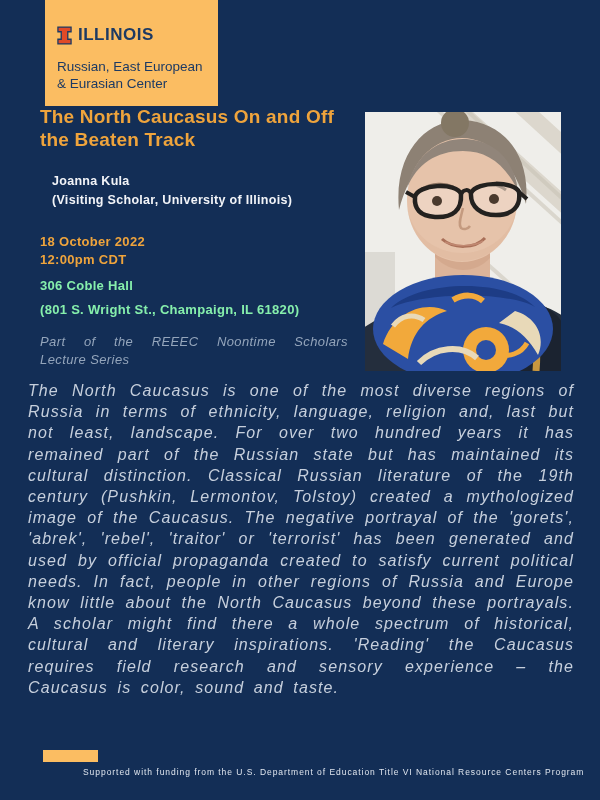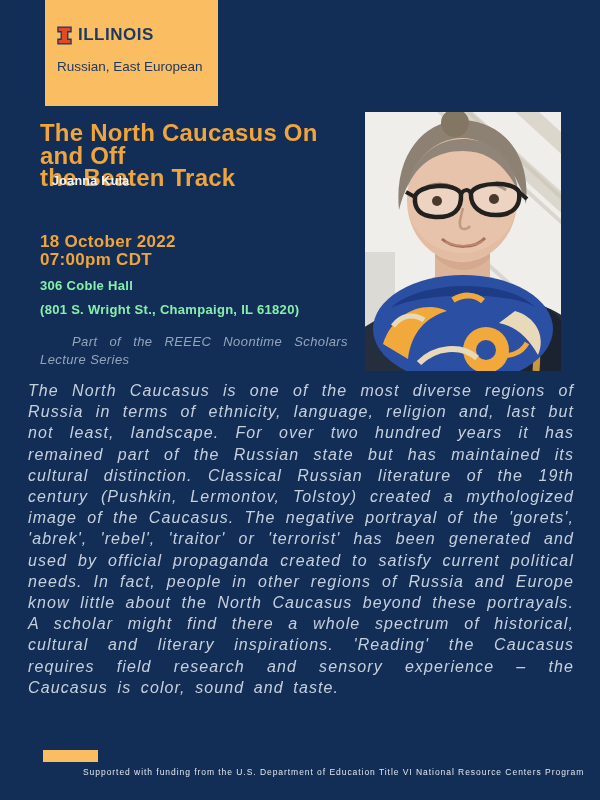--- a/index.html
+++ b/index.html
@@ -35,43 +35,43 @@
     margin-top: 14px;
     color: #1d3a63;
     font-size: 13.5px;
     line-height: 16.5px;
     font-weight: 400;
   }
 
   
   .event-title {
     position: absolute;
-    left: 40px; top: 122px;
+    left: 40px; top: 106px;
     width: 320px;
     color: #EFA43C;
-    font-size: 24px;
+    font-size: 19px;
     font-weight: 700;
     line-height: 22.5px;
     letter-spacing: 0.2px;
   }
   .speaker-block {
     position: absolute;
     left: 52px; top: 172px;
     width: 330px;
     color: #F2F4F8;
     font-size: 12.5px;
     font-weight: 700;
     line-height: 18.5px;
     letter-spacing: 0.3px;
   }
   .datetime-block {
     position: absolute;
     left: 40px; top: 233px;
     color: #EFA43C;
-    font-size: 17px;
+    font-size: 13px;
     font-weight: 700;
     line-height: 18px;
     letter-spacing: 0.3px;
   }
   .venue-block {
     position: absolute;
     left: 40px; top: 278px;
     color: #86efac;
     font-size: 13px;
     font-weight: 700;
@@ -81,21 +81,21 @@
   .series-note {
     position: absolute;
     left: 40px; top: 333px;
     width: 308px;
     color: #94A5BB;
     font-size: 13px;
     font-style: italic;
     line-height: 17.5px;
     letter-spacing: 0.4px;
   }
-  .series-line1 { text-align: justify; text-align-last: justify; margin-left: 32px; }
+  .series-line1 { text-align: justify; text-align-last: justify; }
 
   
   .photo-frame {
     position: absolute;
     left: 365px; top: 112px;
     width: 196px; height: 259px;
     overflow: hidden;
   }
   .photo-frame svg { display: block; width: 100%; height: 100%; }
 
@@ -138,35 +138,37 @@
 
   <div class="header-box">
     <div class="logo-row">
       <svg class="block-i" viewBox="0 0 16 20" aria-hidden="true">
         <path d="M1 1 h14 v5 h-3.5 v8 h3.5 v5 h-14 v-5 h3.5 v-8 h-3.5 z" fill="#E04A27" stroke="#1d3a63" stroke-width="1.4"></path>
       </svg>
       <span class="logo-word">ILLINOIS</span>
     </div>
     <div class="center-name">
       <div>Russian, East European</div>
+      <div>&amp; Eurasian Center</div>
     </div>
   </div>
 
   <div class="event-title">
     <div>The North Caucasus On and Off</div>
     <div>the Beaten Track</div>
   </div>
 
   <div class="speaker-block">
     <div>Joanna Kula</div>
+    <div>(Visiting Scholar, University of Illinois)</div>
   </div>
 
   <div class="datetime-block">
     <div>18 October 2022</div>
-    <div>07:00pm CDT</div>
+    <div>12:00pm CDT</div>
   </div>
 
   <div class="venue-block">
     <div class="venue-line">306 Coble Hall</div>
     <div>(801 S. Wright St., Champaign, IL 61820)</div>
   </div>
 
   <div class="series-note">
     <div class="series-line1">Part of the REEEC Noontime Scholars</div>
     <div>Lecture Series</div>

